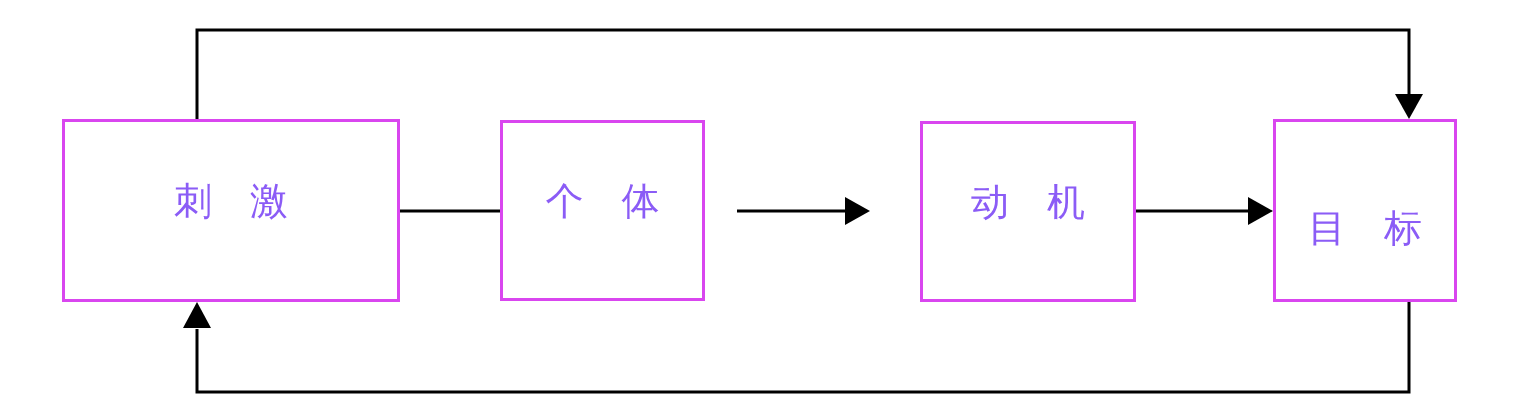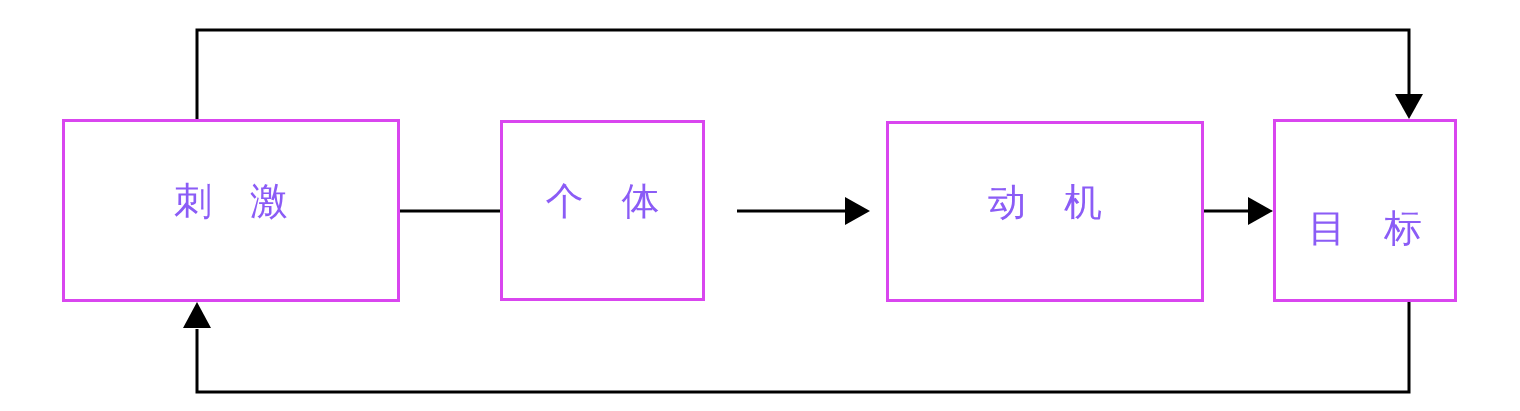--- a/index.html
+++ b/index.html
@@ -32,21 +32,21 @@
     align-items: center;
     justify-content: center;
     color: #8b5cf6;
     font-size: 38px;
     line-height: 64px;
     text-align: center;
     white-space: nowrap;
   }
   .box-stimulus   { left: 62px;   top: 119px; width: 338px; height: 183px; padding-bottom: 20px; }
   .box-needs      { left: 500px;  top: 120px; width: 205px; height: 181px; padding-bottom: 20px; }
-  .box-motivation { left: 886px;  top: 121px; width: 318px; height: 181px; padding-bottom: 20px; }
+  .box-motivation { left: 920px;  top: 121px; width: 216px; height: 181px; padding-bottom: 20px; }
   .box-goal       { left: 1273px; top: 119px; width: 184px; height: 183px; padding-top: 34px; }
   .box .line {
     display: block;
   }
   svg line, svg polyline {
     stroke: #000000;
     stroke-width: 3;
     fill: none;
   }
   svg polygon {

